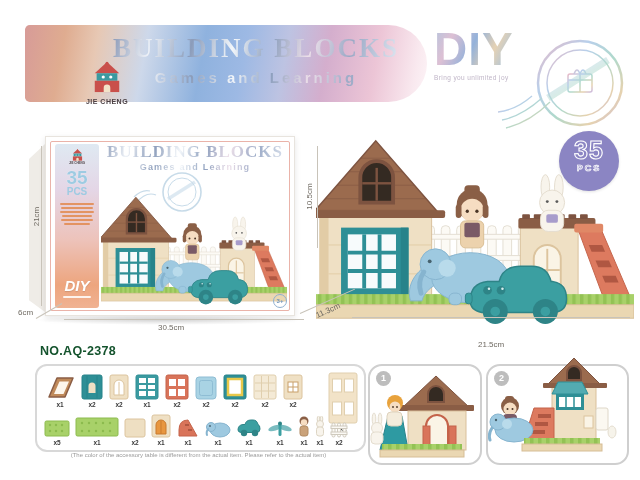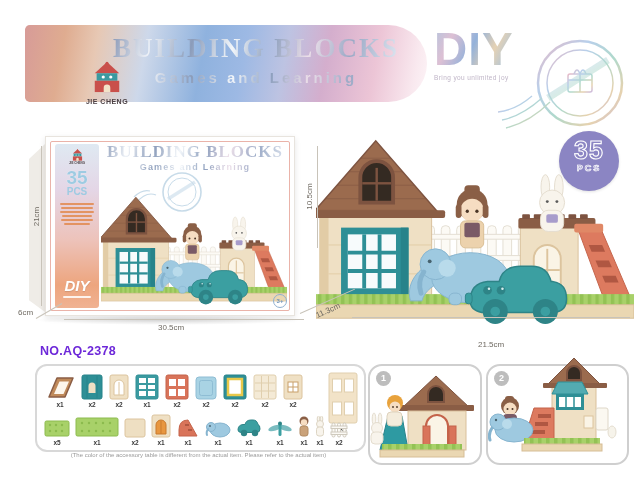--- a/index.html
+++ b/index.html
@@ -59,21 +59,21 @@
 
   
   .pcs-badge{left:559px;top:131px;width:60px;height:60px;border-radius:50%;background:#8b85c3;
     text-align:center;box-shadow:0 1px 3px rgba(0,0,0,.12);}
   .pcs-badge .n{display:block;margin-top:7px;font-size:25px;line-height:1;letter-spacing:1px;
     color:transparent;-webkit-text-stroke:1.1px #ffffff;font-weight:bold;}
   .pcs-badge .l{display:block;font-size:9px;letter-spacing:2px;color:transparent;
     -webkit-text-stroke:.7px #ffffff;font-weight:bold;}
 
   
-  .model-no{left:40px;top:344px;font-size:12.5px;font-weight:bold;color:#6d28d9;letter-spacing:.3px;}
+  .model-no{left:40px;top:344px;font-size:12.5px;font-weight:bold;color:#14532d;letter-spacing:.3px;}
   .parts-box{left:35px;top:364px;width:327px;height:84px;border:2px solid #d8d8d8;border-radius:12px;background:#fff;}
   .prow{position:absolute;display:flex;align-items:flex-end;}
   .prow1{left:8px;top:6px;gap:6px;height:36px;right:42px;}
   .prow2{left:7px;top:46px;gap:5px;height:34px;}
   .pcell{display:flex;flex-direction:column;align-items:center;}
   .pqty{font-size:6.5px;font-weight:bold;color:#3a3a3a;margin-top:2px;line-height:1;}
   .bigpanel{position:absolute;right:5px;top:6px;width:32px;display:flex;flex-direction:column;align-items:center;}
   .note{left:35px;top:452px;width:327px;text-align:center;font-size:6px;color:#9a9a9a;}
 
   .card{border:2px solid #cfcfcf;border-radius:14px;background:#fff;}

